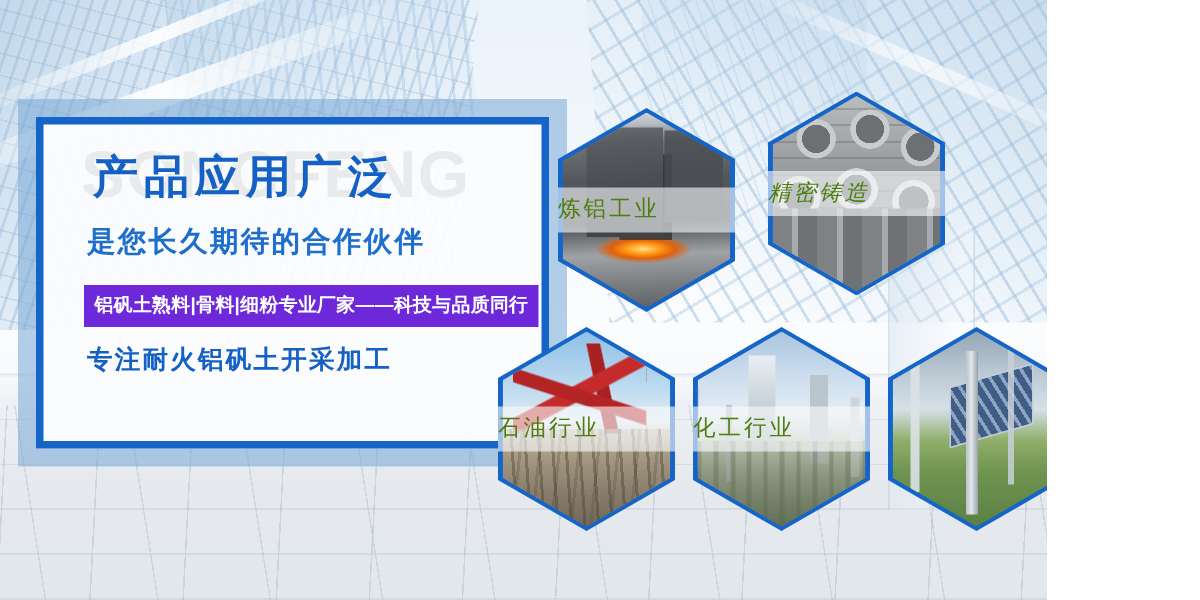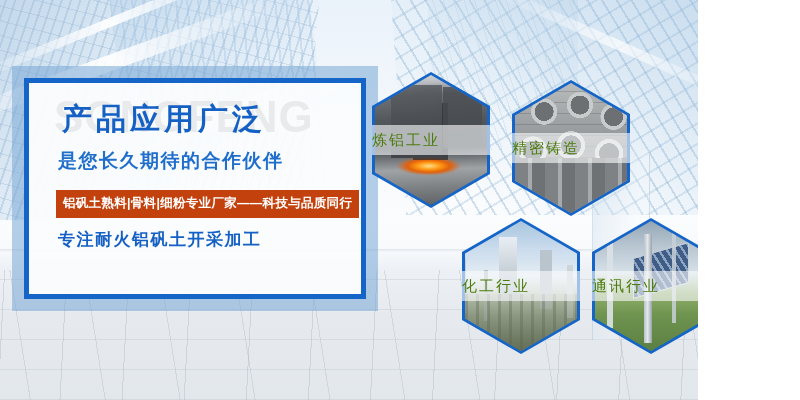--- a/index.html
+++ b/index.html
@@ -161,21 +161,21 @@
     font-size: 19px;
     font-weight: bold;
     color: #1f6ecb;
     letter-spacing: 1.5px;
     white-space: nowrap;
   }
   .tagline-bar {
     position: relative;
     margin: 16px 0 0 12px;
     display: inline-block;
-    background: #c2410c;
+    background: #6d28d9;
     color: #ffffff;
     font-size: 12.5px;
     font-weight: bold;
     letter-spacing: .3px;
     padding: 5px 7px 6px 7px;
     white-space: nowrap;
   }
   .feature-line {
     position: relative;
     margin: 0;
@@ -386,39 +386,45 @@
   </div>
 
   <div class="hex" style="left:372px; top:72px;">
     <div class="hex-border"></div>
     <div class="hex-photo">
       <div class="ph ph-smelt"></div>
     </div>
     <div class="hex-label">炼铝工业</div>
   </div>
 
-  <div class="hex" style="left:512px; top:80px;">
+  <div class="hex" style="left:512px; top:61px;font-style:italic;">
     <div class="hex-border"></div>
     <div class="hex-photo">
       <div class="ph ph-cast"></div>
     </div>
     <div class="hex-label">精密铸造</div>
   </div>
 
 
+  <div class="hex" style="left:332px; top:218px;">
+    <div class="hex-border"></div>
+    <div class="hex-photo">
+      <div class="ph ph-oil"></div>
+    </div>
+    <div class="hex-label">石油行业</div>
+  </div>
 
   <div class="hex" style="left:462px; top:218px;">
     <div class="hex-border"></div>
     <div class="hex-photo">
       <div class="ph ph-chem"></div>
     </div>
     <div class="hex-label">化工行业</div>
   </div>
 
   <div class="hex" style="left:592px; top:218px;">
     <div class="hex-border"></div>
     <div class="hex-photo">
       <div class="ph ph-comm"></div>
     </div>
-    <div class="hex-label">通讯行业</div>
   </div>
 
 </div>
 
 </body></html>

